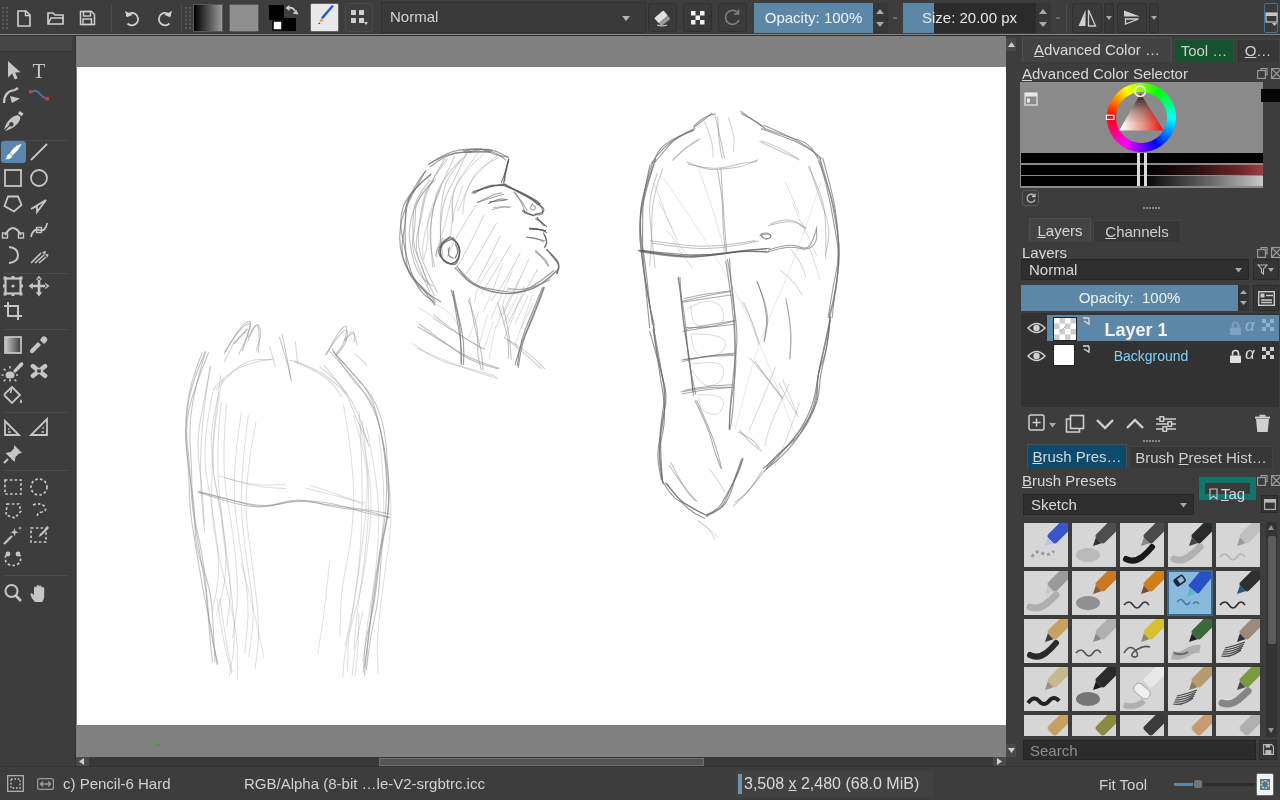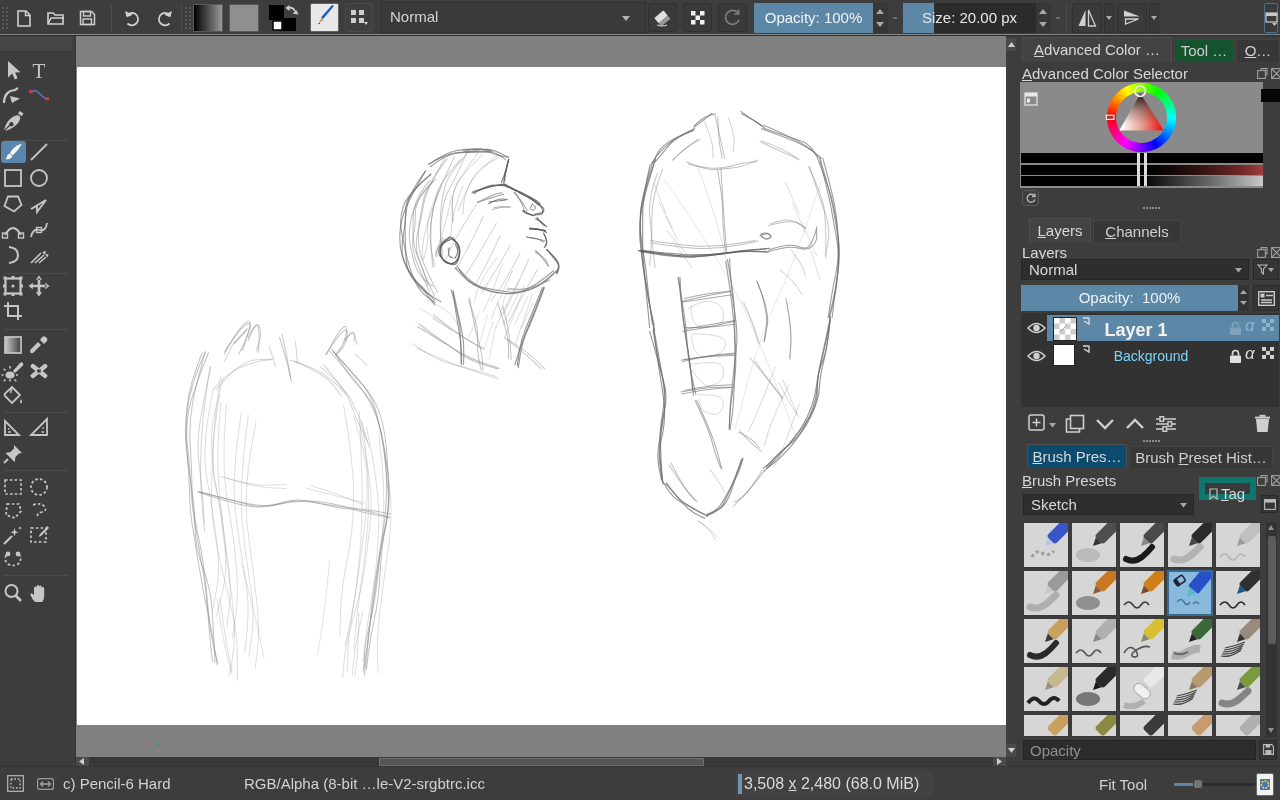--- a/index.html
+++ b/index.html
@@ -1264,21 +1264,21 @@
 <div class="abs" style="left:250px;top:486px;width:11px;height:215px;background:#333;">
       <svg class="abs" style="left:2px;top:3px" width="7" height="6">
         <path d="M0 5 h6 l-3 -5 z" fill="#909090"></path>
       </svg>
       <div class="abs" style="left:1.5px;top:14px;width:8px;height:108px;background:#5c5c5c;border-radius:2px;"></div>
       <svg class="abs" style="left:2px;top:206px" width="7" height="6">
         <path d="M0 0 h6 l-3 5 z" fill="#909090"></path>
       </svg>
     </div>
 <div class="abs" style="left:7px;top:704px;width:233px;height:20px;background:#2c2c2c;border:1px solid #242424;font-size:15px;color:#8f8f8f;">
-      <div class="abs" style="left:6px;top:1px;">Opacity</div>
+      <div class="abs" style="left:6px;top:1px;">Search</div>
     </div>
 <div class="abs" style="left:243px;top:704px;width:18px;height:20px;background:#353535;border:1px solid #2a2a2a;">
       <svg class="abs" style="left:3px;top:3px" width="11" height="11" viewBox="0 0 11 11">
         <path d="M0.6 0.6 h8 l1.8 1.8 v8 h-9.8 z" fill="none" stroke="#b9b9b9" stroke-width="1.1"></path>
         <rect x="2.6" y="0.6" width="4.5" height="3" fill="#b9b9b9"></rect>
         <rect x="2.4" y="6" width="6" height="4.4" fill="#b9b9b9"></rect>
       </svg>
     </div>
 </div>
 

